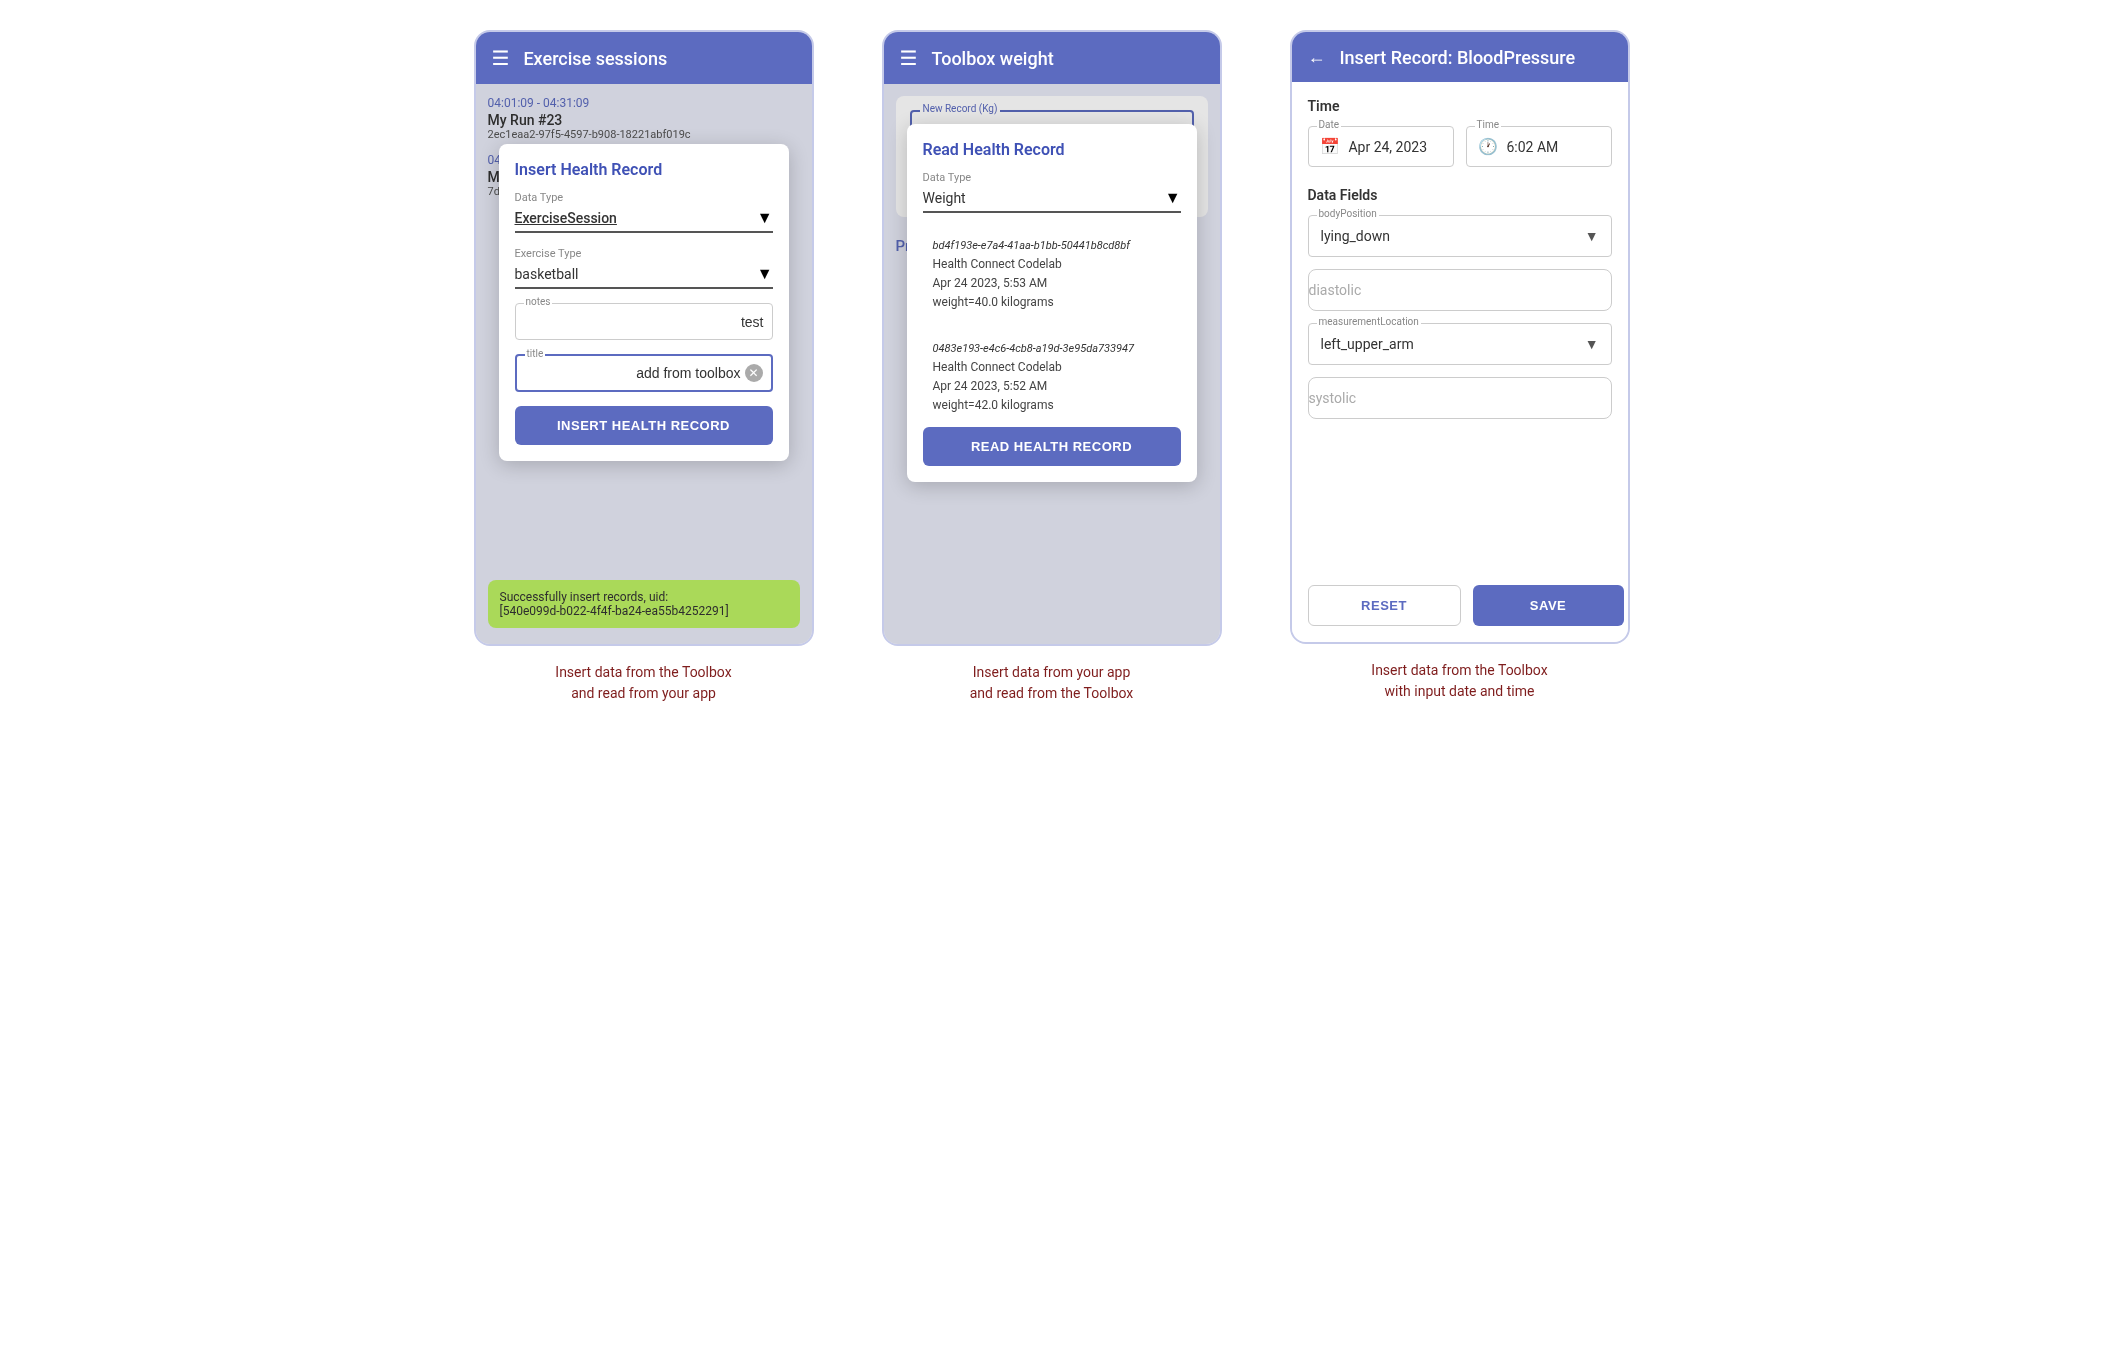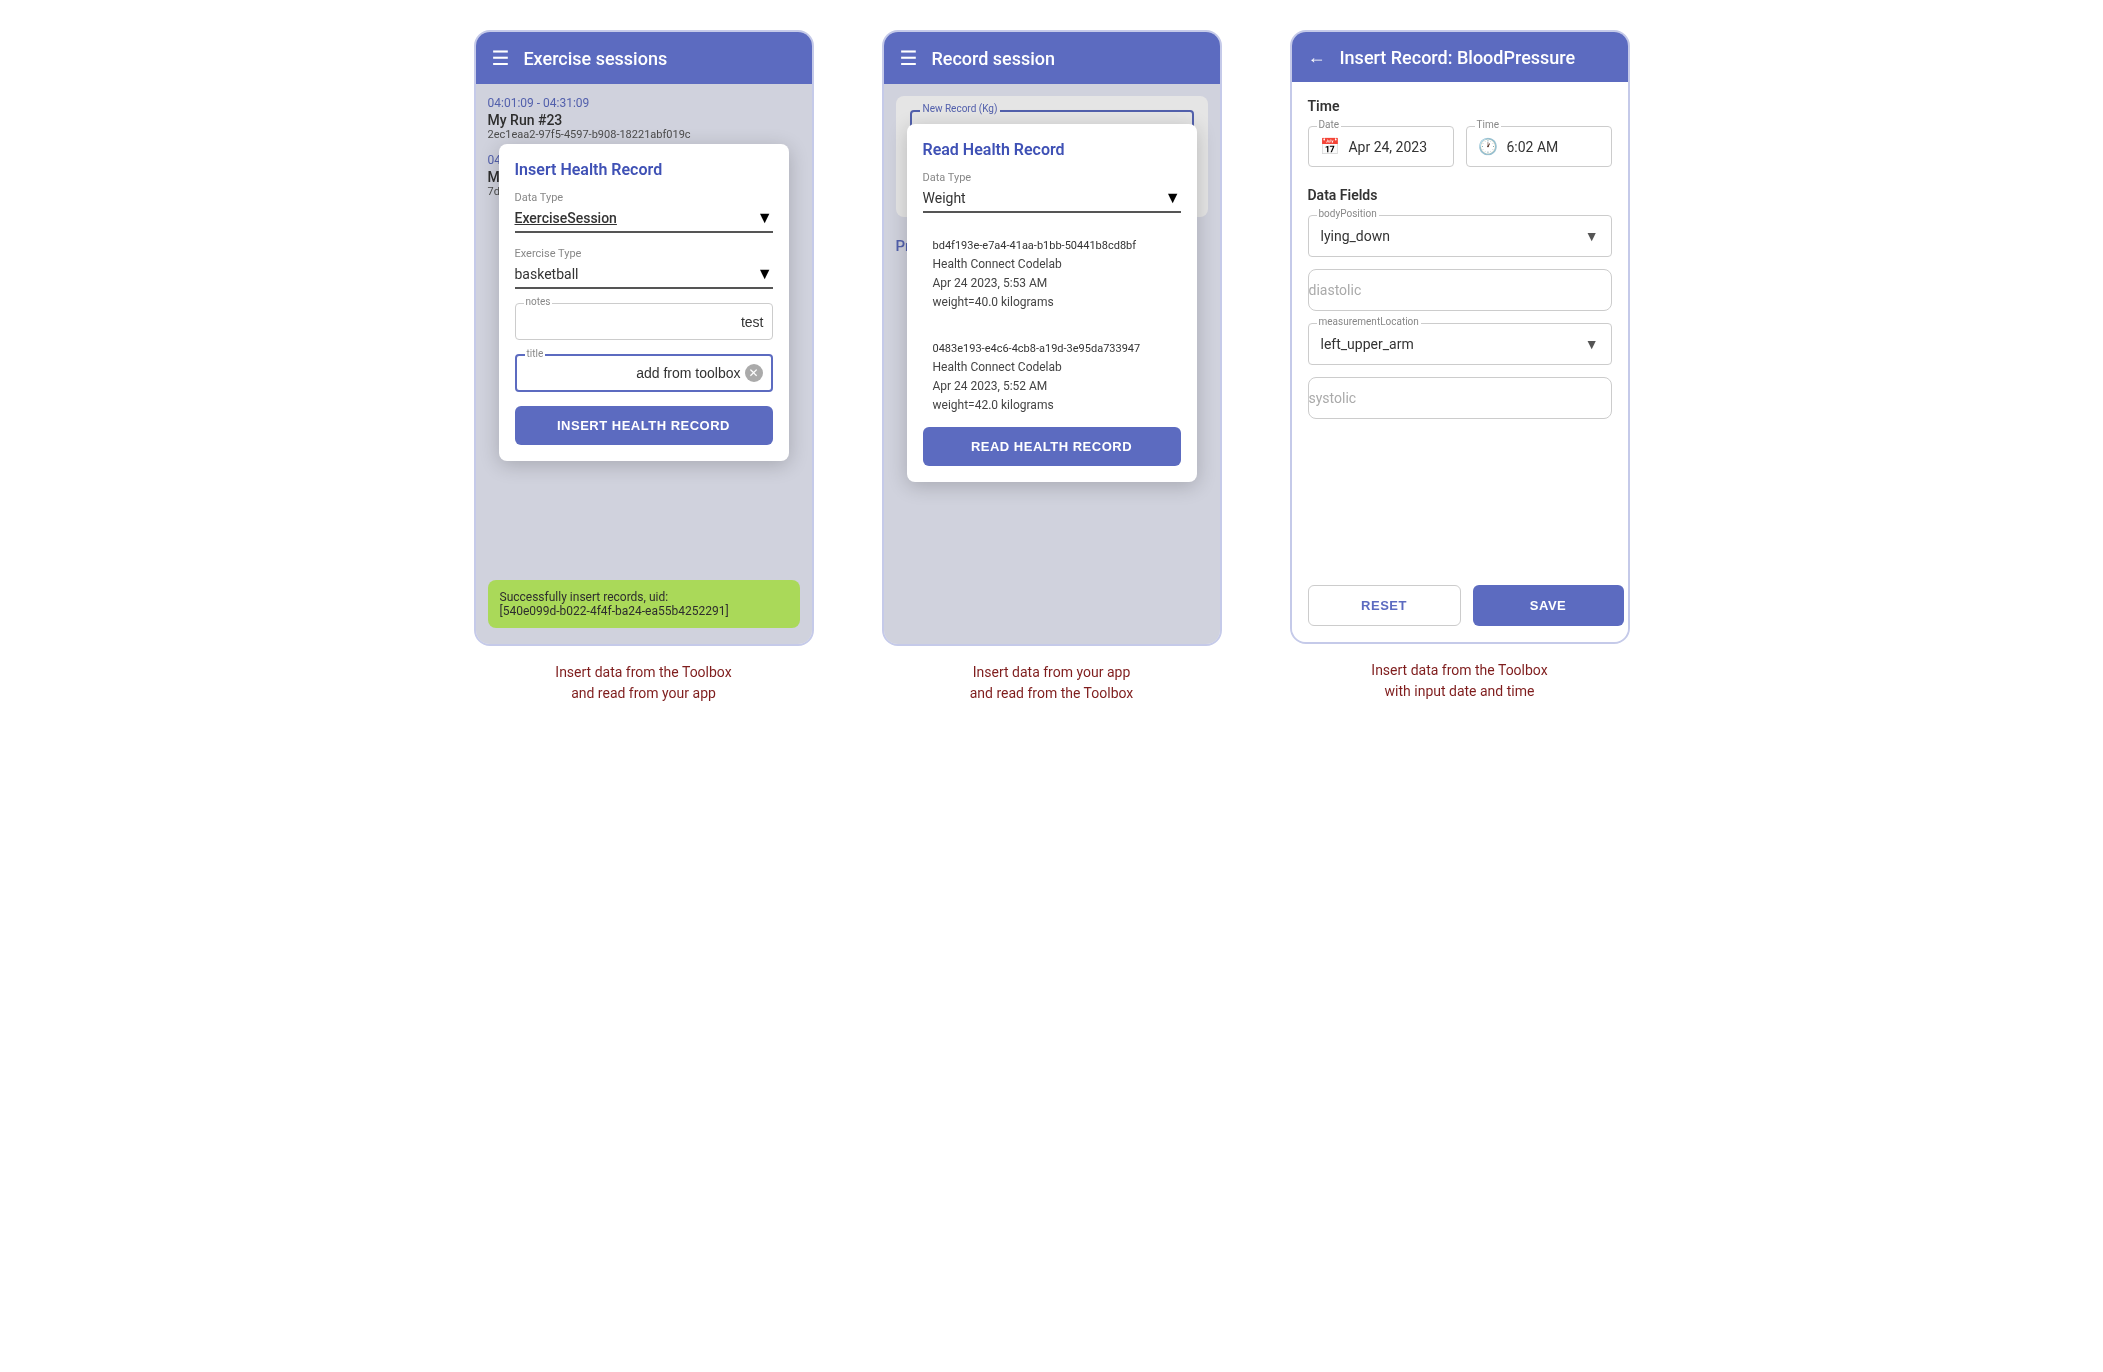--- a/index.html
+++ b/index.html
@@ -216,20 +216,21 @@
       border-radius: 6px;
       padding: 10px;
       margin-bottom: 8px;
       font-size: 12px;
       color: #444;
       line-height: 1.6;
     }
     .measurement-uid {
       color: #333;
       font-size: 11px;
+      font-style: italic;
     }
     .read-record-btn {
       background: #5c6bc0;
       color: white;
       border: none;
       width: 100%;
       padding: 12px;
       border-radius: 6px;
       font-size: 13px;
       font-weight: 600;
@@ -445,21 +446,21 @@
       </div>
     </div>
     <div class="caption-text" style="white-space:pre-line;">Insert data from the Toolbox
 and read from your app</div>
   </div>
 
   <div class="screen-wrapper">
     <div class="phone-frame">
       <div class="phone-header">
         <span class="menu-icon">☰</span>
-        <span class="title">Record session</span>
+        <span class="title">Toolbox weight</span>
       </div>
       <div class="phone-body">
 
         <div style="background:white;border-radius:8px;padding:14px;margin-bottom:12px;position:relative;">
           <div style="position:relative;border:2px solid #5c6bc0;border-radius:4px;padding:10px 12px;margin-bottom:12px;">
             <span style="position:absolute;top:-9px;left:8px;font-size:10px;color:#5c6bc0;background:white;padding:0 3px;">New Record (Kg)</span>
             <input type="text" style="border: none; outline: none; font-size: 18px; width: 100%;" value="50">
           </div>
           <button class="add-btn">Add</button>
         </div>

